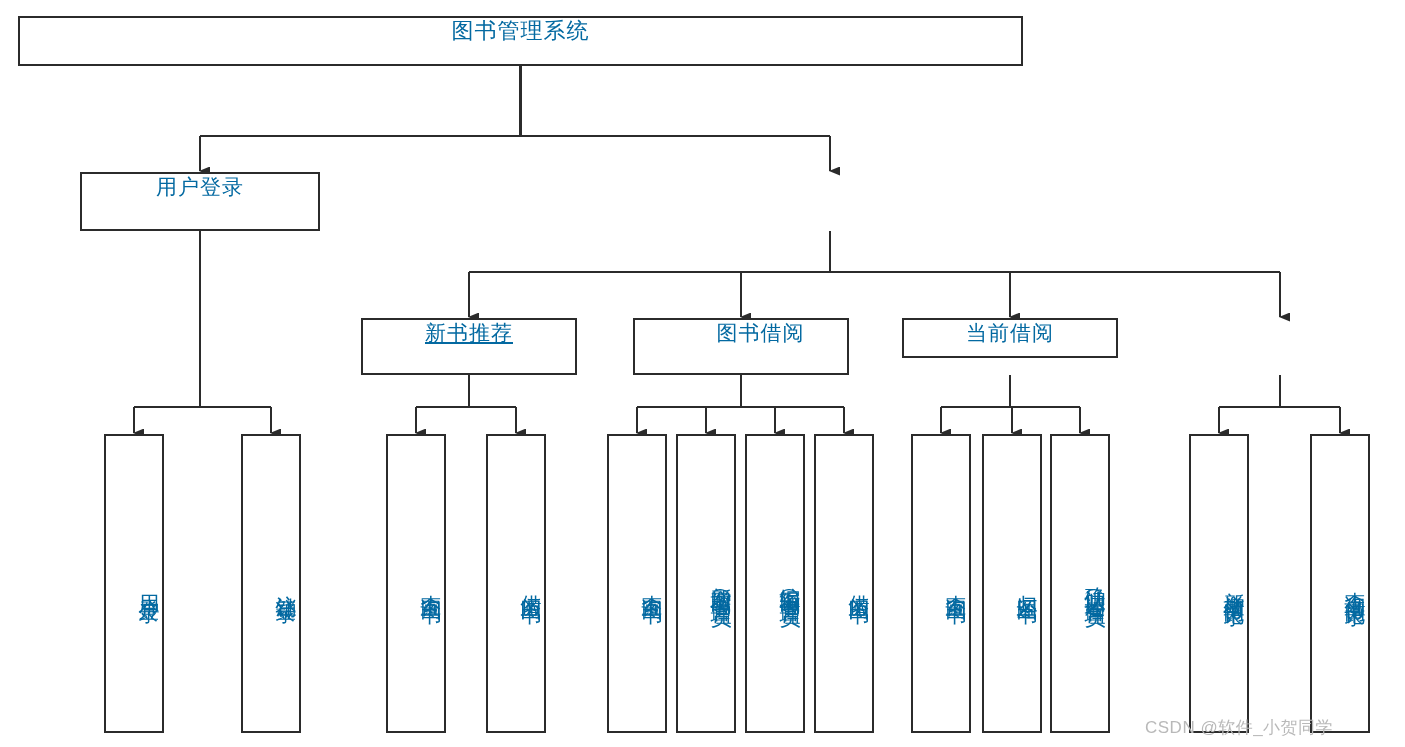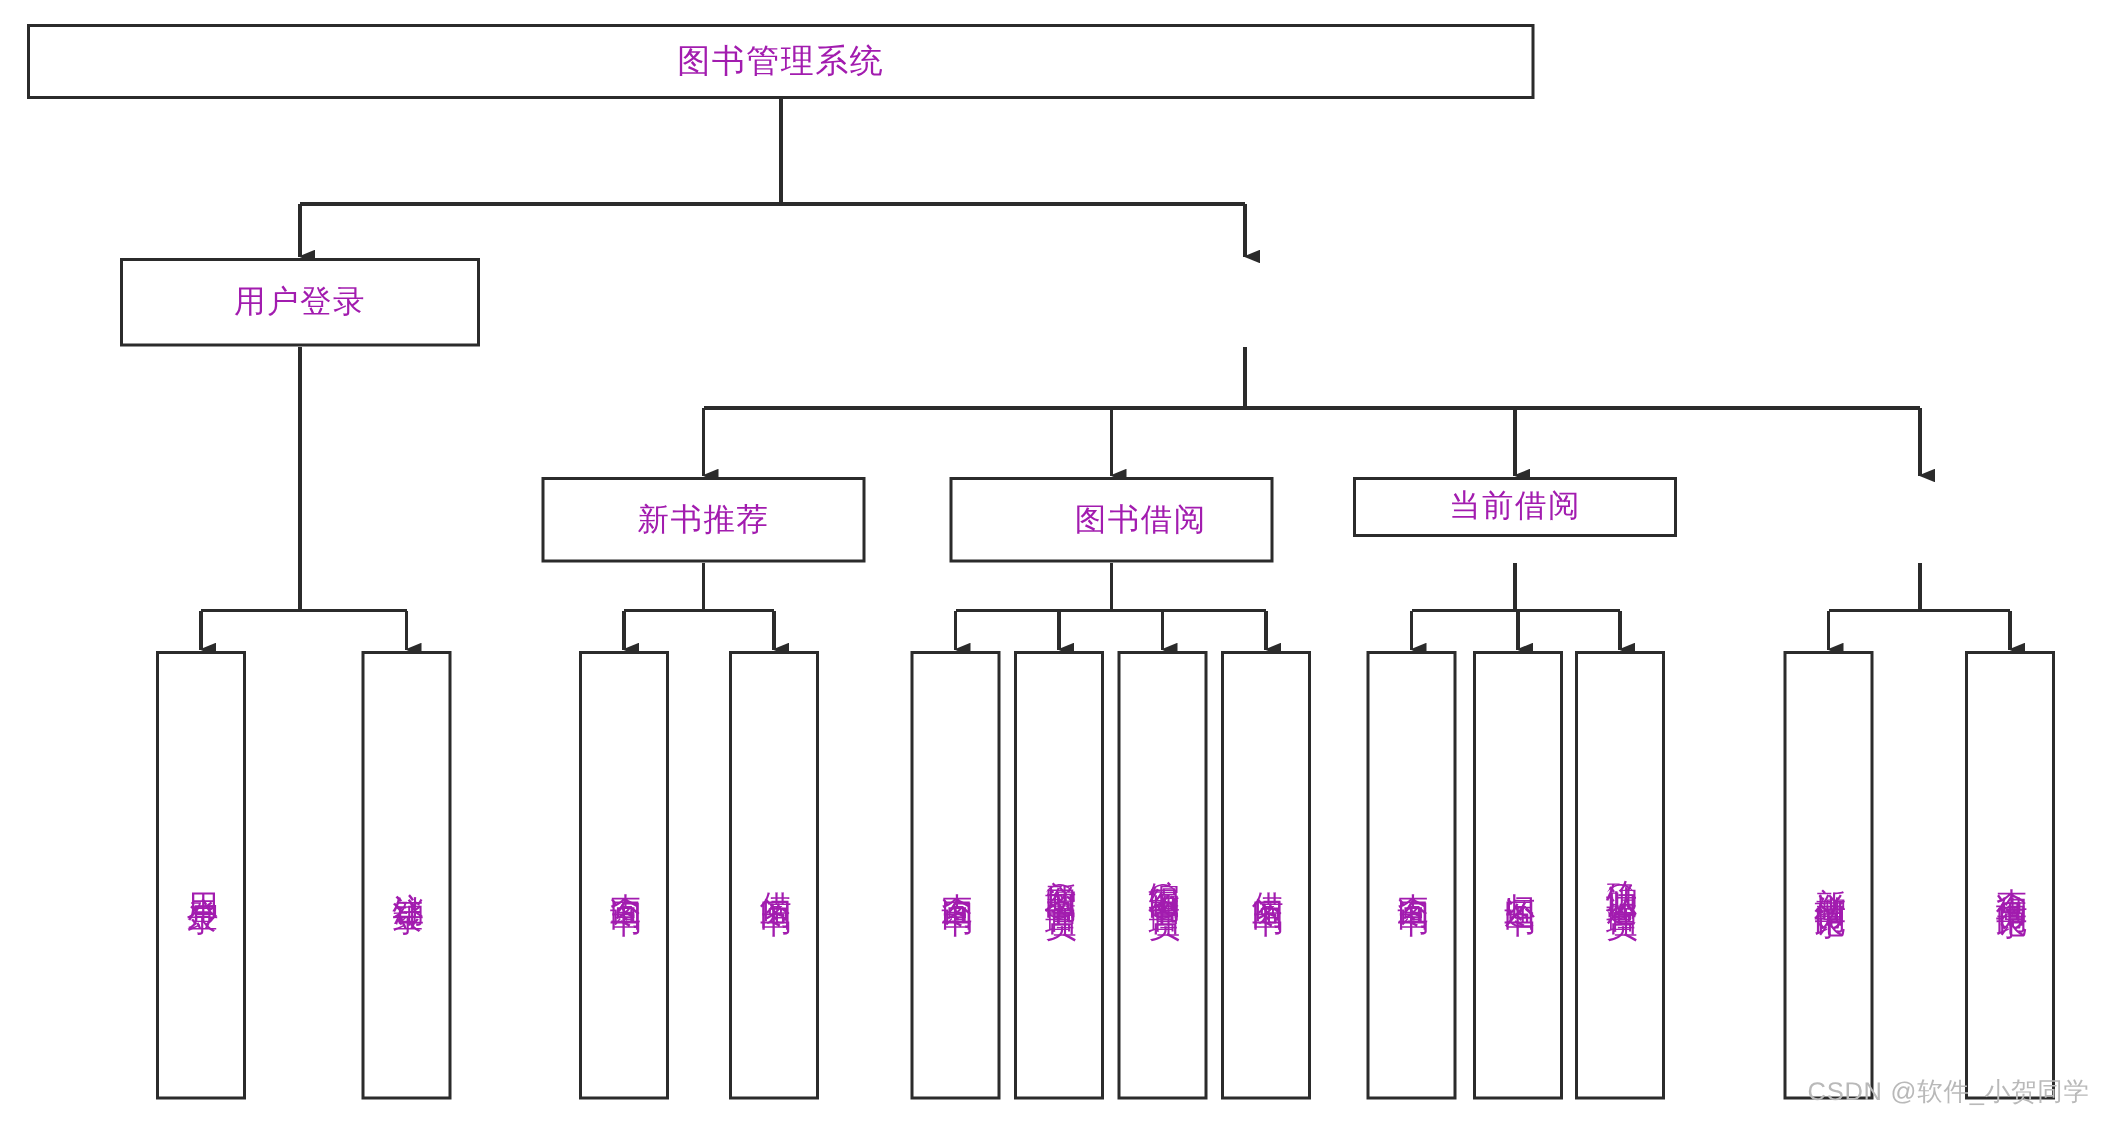--- a/index.html
+++ b/index.html
@@ -26,23 +26,23 @@
     width: 1405px;
     height: 747px;
     display: block;
   }
   .node-box {
     position: absolute;
     box-sizing: border-box;
     border: 2px solid #2b2b2b;
     background: #ffffff;
     display: flex;
-    align-items: center;
+    align-items: flex-start;
     justify-content: center;
-    color: #a21caf;
+    color: #0369a1;
   }
   .node-box.horiz {
     font-size: 21px;
     letter-spacing: 1px;
     line-height: 1.2;
   }
   .node-box.root {
     font-size: 22px;
   }
   .node-box.vert {
@@ -115,21 +115,21 @@
   </svg>
 
   <div class="node-box horiz root" style="left:18px; top:16px; width:1005px; height:50px;">
     <span class="node-label">图书管理系统</span>
   </div>
 
   <div class="node-box horiz" style="left:80px; top:172px; width:240px; height:59px;">
     <span class="node-label">用户登录</span>
   </div>
 
-  <div class="node-box horiz" style="left:361px; top:318px; width:216px; height:57px;">
+  <div class="node-box horiz" style="left:361px; top:318px; width:216px; height:57px;text-decoration:underline;">
     <span class="node-label">新书推荐</span>
   </div>
   <div class="node-box horiz" style="left:633px; top:318px; width:216px; height:57px;padding-left:39px;">
     <span class="node-label">图书借阅</span>
   </div>
   <div class="node-box horiz" style="left:902px; top:318px; width:216px; height:40px;">
     <span class="node-label">当前借阅</span>
   </div>
 
   <div id="leaf-layer">
@@ -167,14 +167,14 @@
         <span class="node-label">确认归还（管理员）</span>
       </div>
       <div class="node-box vert" style="left: 1189px; top: 434px; width: 60px; height: 299px;">
         <span class="node-label">新增借阅记录</span>
       </div>
       <div class="node-box vert" style="left: 1310px; top: 434px; width: 60px; height: 299px;">
         <span class="node-label">查询借阅记录</span>
       </div>
     </div>
 
-  <div class="watermark" style="left:1189px; top:716px;padding-left:16px;">CSDN @软件_小贺同学</div>
+  <div class="watermark" style="left:1129px; top:716px;padding-left:16px;">CSDN @软件_小贺同学</div>
 </div>
 
 </body></html>

